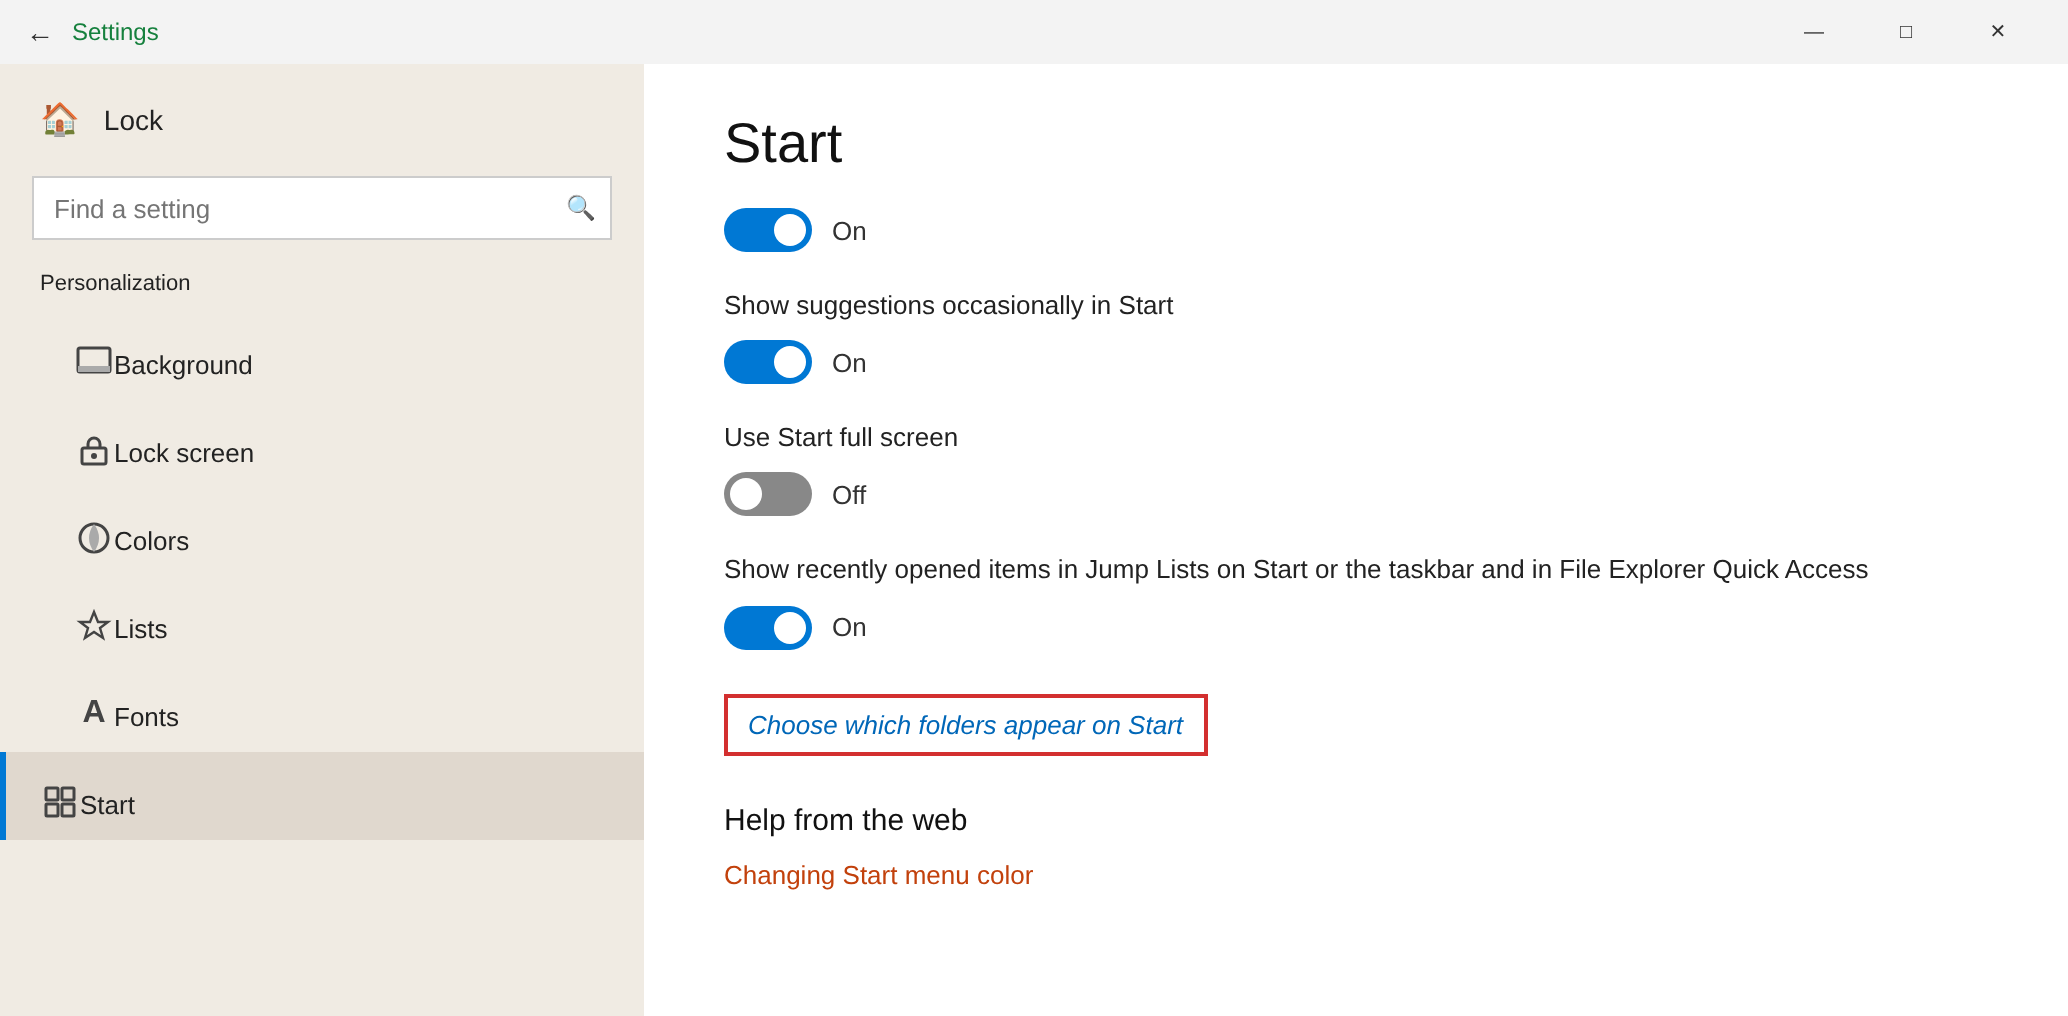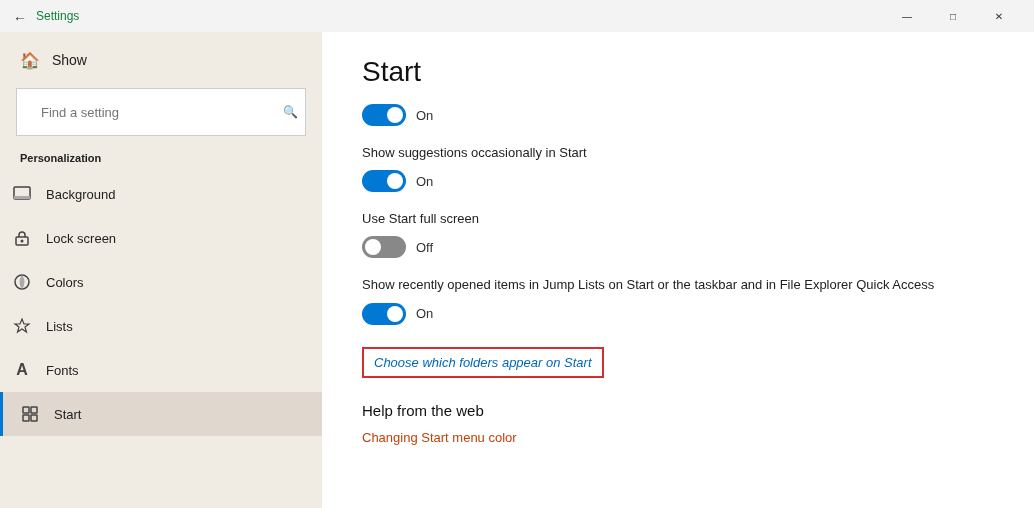--- a/index.html
+++ b/index.html
@@ -90,50 +90,49 @@
       font-size: 14px;
       color: #222;
     }
 
     .sidebar-search {
       margin: 8px 16px 12px;
       position: relative;
     }
     .sidebar-search input {
       width: 100%;
-      height: 48px;
-      padding: 0 32px 0 24px;
+      height: 32px;
+      padding: 0 32px 0 10px;
       border: 1px solid #ccc;
       background: white;
       font-size: 13px;
       outline: none;
     }
     .sidebar-search-icon {
       position: absolute;
       right: 8px;
       top: 50%;
       transform: translateY(-50%);
       color: #555;
       font-size: 12px;
     }
 
     .sidebar-section-label {
       font-size: 11px;
-      font-weight: 700;
+      font-weight: 400;
       color: #222;
       padding: 4px 20px 8px;
       text-transform: none;
       letter-spacing: 0;
     }
 
     .sidebar-item {
       display: flex;
-      align-items: center;
-      padding: 10px 12px;
-      gap: 14px;
+      align-items: flex-end;
+      padding: 10px 37px;
       cursor: pointer;
       height: 44px;
     }
     .sidebar-item.active {
       background: #e0d8ce;
       border-left: 3px solid #0078d4;
       padding-left: 17px;
     }
     .sidebar-item-icon {
       font-size: 16px;
@@ -260,21 +259,21 @@
     </button>
   </div>
 </div>
 
 <div class="app-body">
 
   <div class="sidebar">
 
     <div class="sidebar-home">
       <span class="sidebar-home-icon">🏠</span>
-      <span class="sidebar-home-label">Show</span>
+      <span class="sidebar-home-label">Lock</span>
     </div>
 
     <div class="sidebar-search">
       <input type="text" placeholder="Find a setting" style="">
       <span class="sidebar-search-icon">🔍</span>
     </div>
 
     <div class="sidebar-section-label">Personalization</div>
 
     <div class="sidebar-item">

